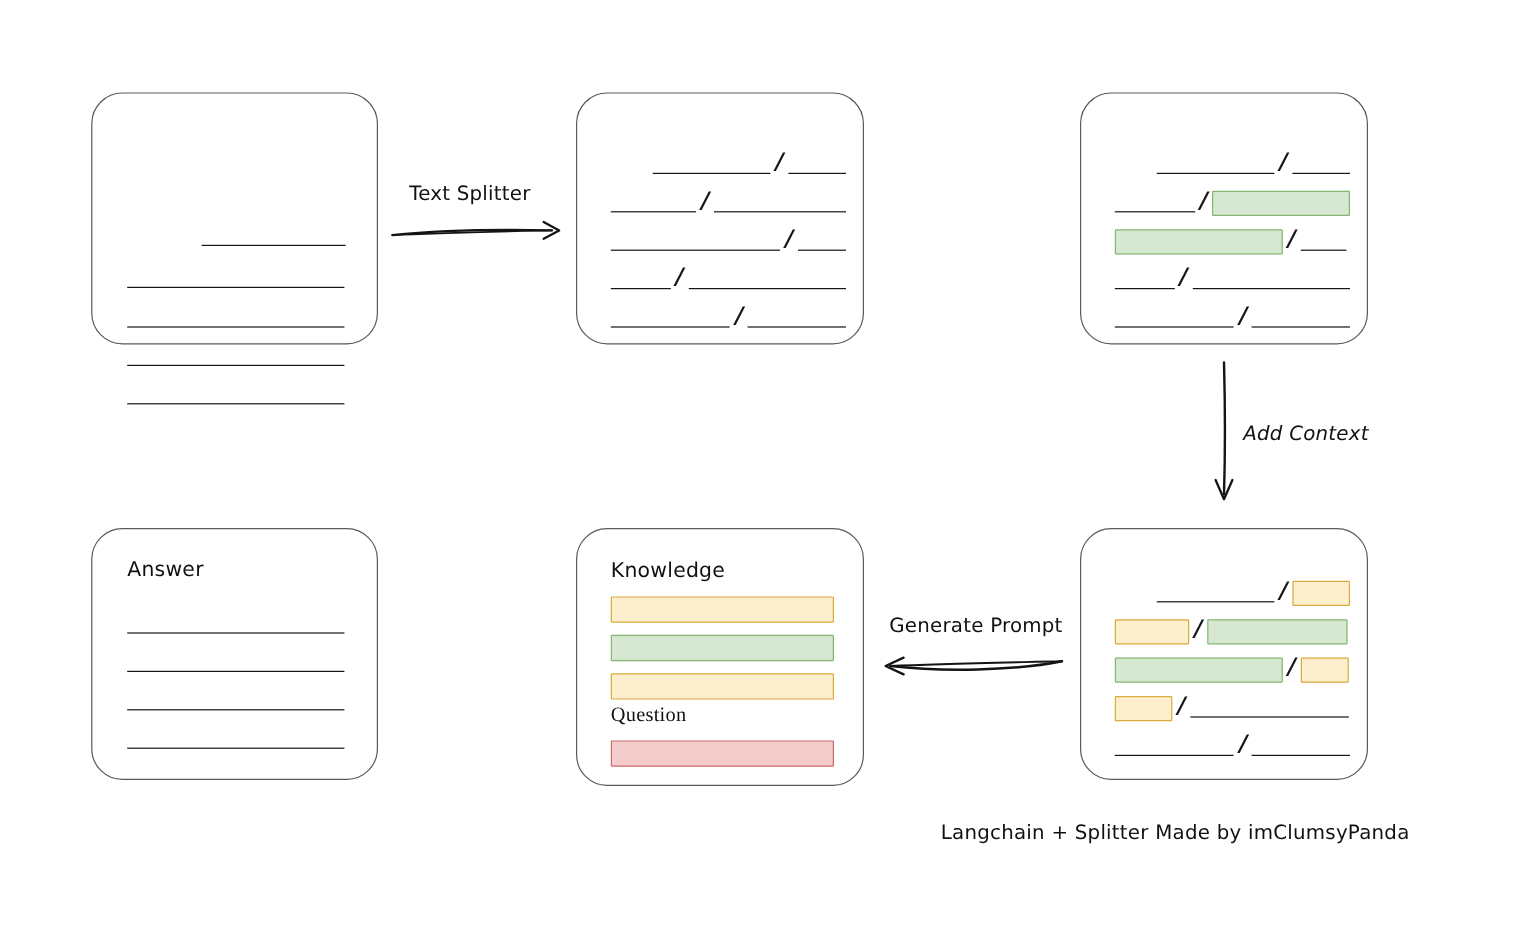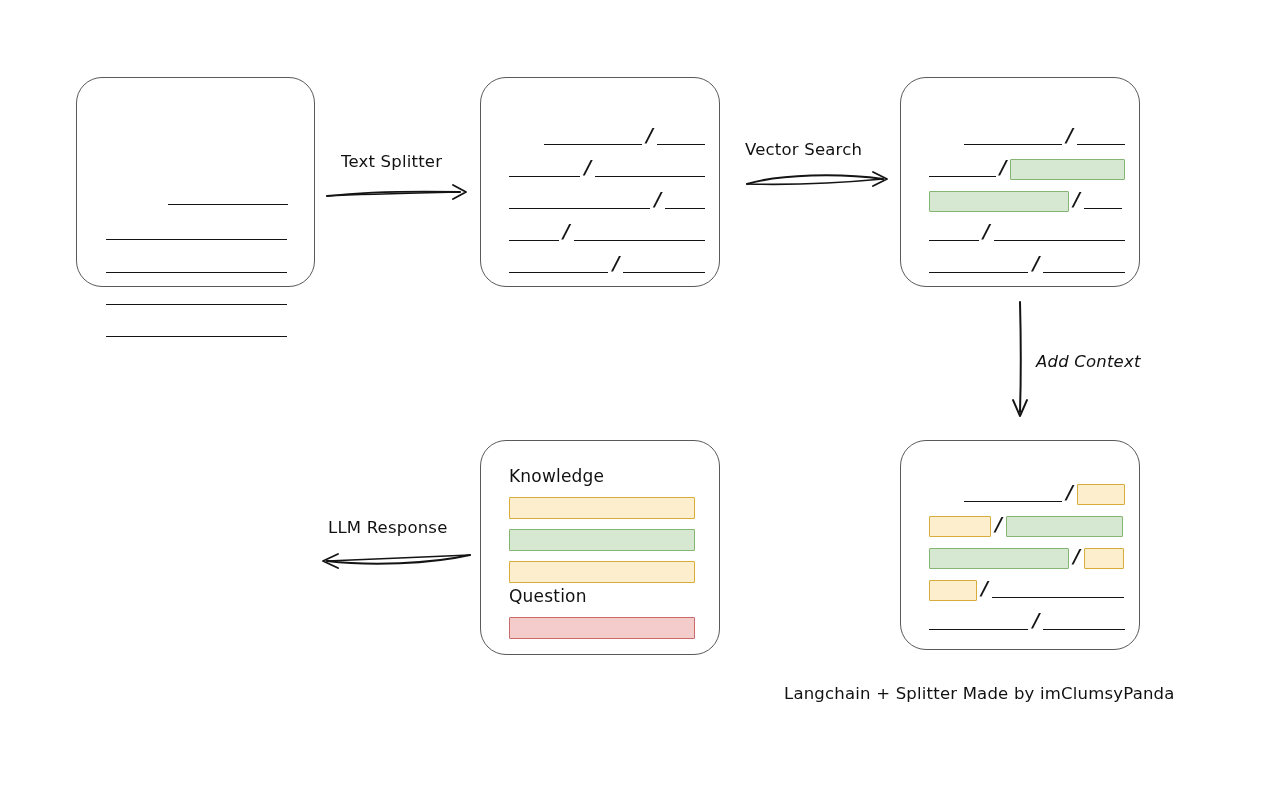--- a/index.html
+++ b/index.html
@@ -219,29 +219,46 @@
 
       <div class="row" style="left:28px; top:176px; width:196px;">
         <div class="seg-line" style="width:100px;"></div>
         <div class="seg-slash">/</div>
         <div class="seg-line" style="width:82px;"></div>
       </div>
 
     </div>
   </div>
 
+  <div class="note-box" style="left:76px; top:440px; width:239px; height:210px;">
+    <span class="box-heading" style="left:29px; top:24px;">Answer</span>
+    <div class="rows">
+      <div class="row" style="left:29px; top:68px; width:182px;">
+        <div class="seg-line" style="width:181px;"></div>
+      </div>
+      <div class="row" style="left:29px; top:100px; width:182px;">
+        <div class="seg-line" style="width:181px;"></div>
+      </div>
+      <div class="row" style="left:29px; top:132px; width:182px;">
+        <div class="seg-line" style="width:181px;"></div>
+      </div>
+      <div class="row" style="left:29px; top:164px; width:182px;">
+        <div class="seg-line" style="width:181px;"></div>
+      </div>
+    </div>
+  </div>
 
   <div class="note-box" style="left:480px; top:440px; width:240px; height:215px;padding-left:38px;">
     <span class="box-heading" style="left:28px; top:25px;">Knowledge</span>
 
     <div class="kq-bar chip-yellow" style="left:28px; top:56px; width:186px;"></div>
     <div class="kq-bar chip-green" style="left:28px; top:88px; width:186px;"></div>
     <div class="kq-bar chip-yellow" style="left:28px; top:120px; width:186px;"></div>
 
-    <span class="box-heading" style="left:28px; top:145px;">Question</span>
+    <span class="box-heading" style="left:28px; top:145px;font-family:Liberation Serif, serif;">Question</span>
 
     <div class="kq-bar chip-red" style="left:28px; top:176px; width:186px;"></div>
   </div>
 
   <div class="note-box" style="left:900px; top:440px; width:240px; height:210px;">
     <div class="rows">
 
       <div class="row" style="left:28px; top:42px; width:196px; justify-content:flex-end;">
         <div class="seg-line" style="width:98px;"></div>
         <div class="seg-slash">/</div>
@@ -277,42 +294,34 @@
 
   <div class="arrow-group" style="left:325px; top:152px; width:150px; height:55px;">
     <span class="arrow-label" style="left:16px; top:0px;">Text Splitter</span>
     <svg class="arrow-svg" width="150" height="30" viewBox="0 0 150 30" style="left:0px; top:26px;">
       <path d="M2,18 C40,14 90,13 135,14" fill="none" stroke="#141414" stroke-width="1.9" stroke-linecap="round"></path>
       <path d="M2,18 C40,16 90,15 135,14" fill="none" stroke="#141414" stroke-width="1.4" stroke-linecap="round"></path>
       <path d="M128,7 L141,14 L128,21" fill="none" stroke="#141414" stroke-width="1.9" stroke-linejoin="round" stroke-linecap="round"></path>
     </svg>
   </div>
 
-  <div class="arrow-group" style="left:745px; top:140px; width:150px; height:55px;">
-    <span class="arrow-label" style="left:0px; top:0px;">Vector Search</span>
-    <svg class="arrow-svg" width="150" height="30" viewBox="0 0 150 30" style="left:0px; top:26px;">
-      <path d="M2,18 C35,8 95,7 138,13" fill="none" stroke="#141414" stroke-width="2.1" stroke-linecap="round"></path>
-      <path d="M2,18 C40,19 95,17 138,13" fill="none" stroke="#141414" stroke-width="1.6" stroke-linecap="round"></path>
-      <path d="M128,6 L142,13 L128,20" fill="none" stroke="#141414" stroke-width="1.9" stroke-linejoin="round" stroke-linecap="round"></path>
-    </svg>
-  </div>
 
   <div class="arrow-group" style="left:1000px; top:300px; width:160px; height:125px;font-style:italic;">
     <span class="arrow-label" style="left:36px; top:52px;">Add Context</span>
     <svg class="arrow-svg" width="40" height="125" viewBox="0 0 40 125" style="left:0px; top:0px;">
       <path d="M20,2 C21,40 21,80 20,112" fill="none" stroke="#141414" stroke-width="2.0" stroke-linecap="round"></path>
       <path d="M13,100 L20,116 L27,100" fill="none" stroke="#141414" stroke-width="1.9" stroke-linejoin="round" stroke-linecap="round"></path>
     </svg>
   </div>
 
-
-  <div class="arrow-group" style="left:320px; top:518px; width:155px; height:55px;">
-    <span class="arrow-label" style="left:8px; top:0px;">LLM Response</span>
+  <div class="arrow-group" style="left:735px; top:512px; width:155px; height:55px;">
+    <span class="arrow-label" style="left:6px; top:0px;">Generate Prompt</span>
     <svg class="arrow-svg" width="155" height="30" viewBox="0 0 155 30" style="left:0px; top:26px;">
-      <path d="M150,11 C110,20 50,22 7,17" fill="none" stroke="#141414" stroke-width="2.1" stroke-linecap="round"></path>
-      <path d="M150,11 C110,13 50,15 7,17" fill="none" stroke="#141414" stroke-width="1.6" stroke-linecap="round"></path>
+      <path d="M150,13 C110,21 50,22 7,17" fill="none" stroke="#141414" stroke-width="2.1" stroke-linecap="round"></path>
+      <path d="M150,13 C110,14 50,15 7,17" fill="none" stroke="#141414" stroke-width="1.6" stroke-linecap="round"></path>
       <path d="M18,10 L3,17 L18,24" fill="none" stroke="#141414" stroke-width="1.9" stroke-linejoin="round" stroke-linecap="round"></path>
     </svg>
   </div>
 
+
   <div id="footer-credit">Langchain + Splitter Made by imClumsyPanda</div>
 
 </div>
 
 </body></html>

